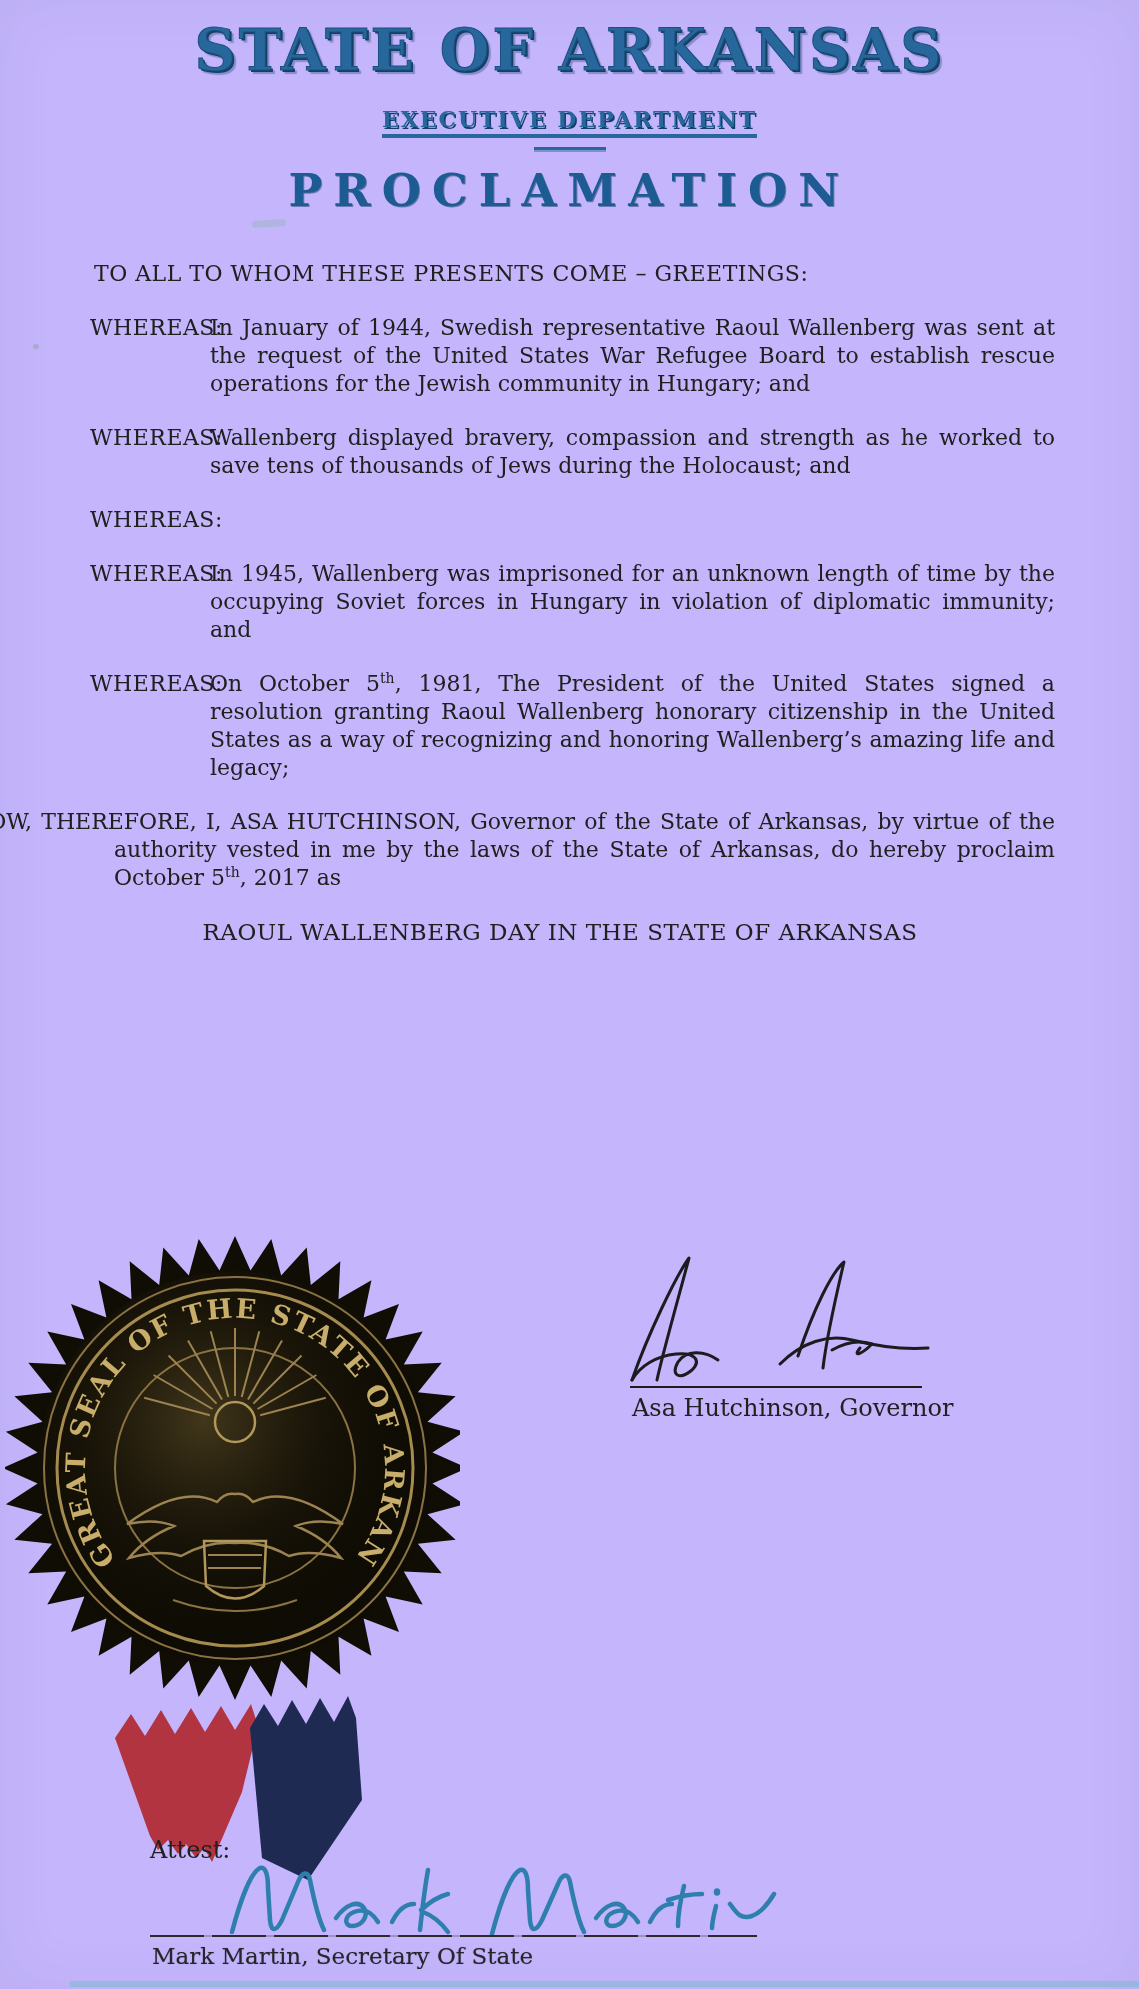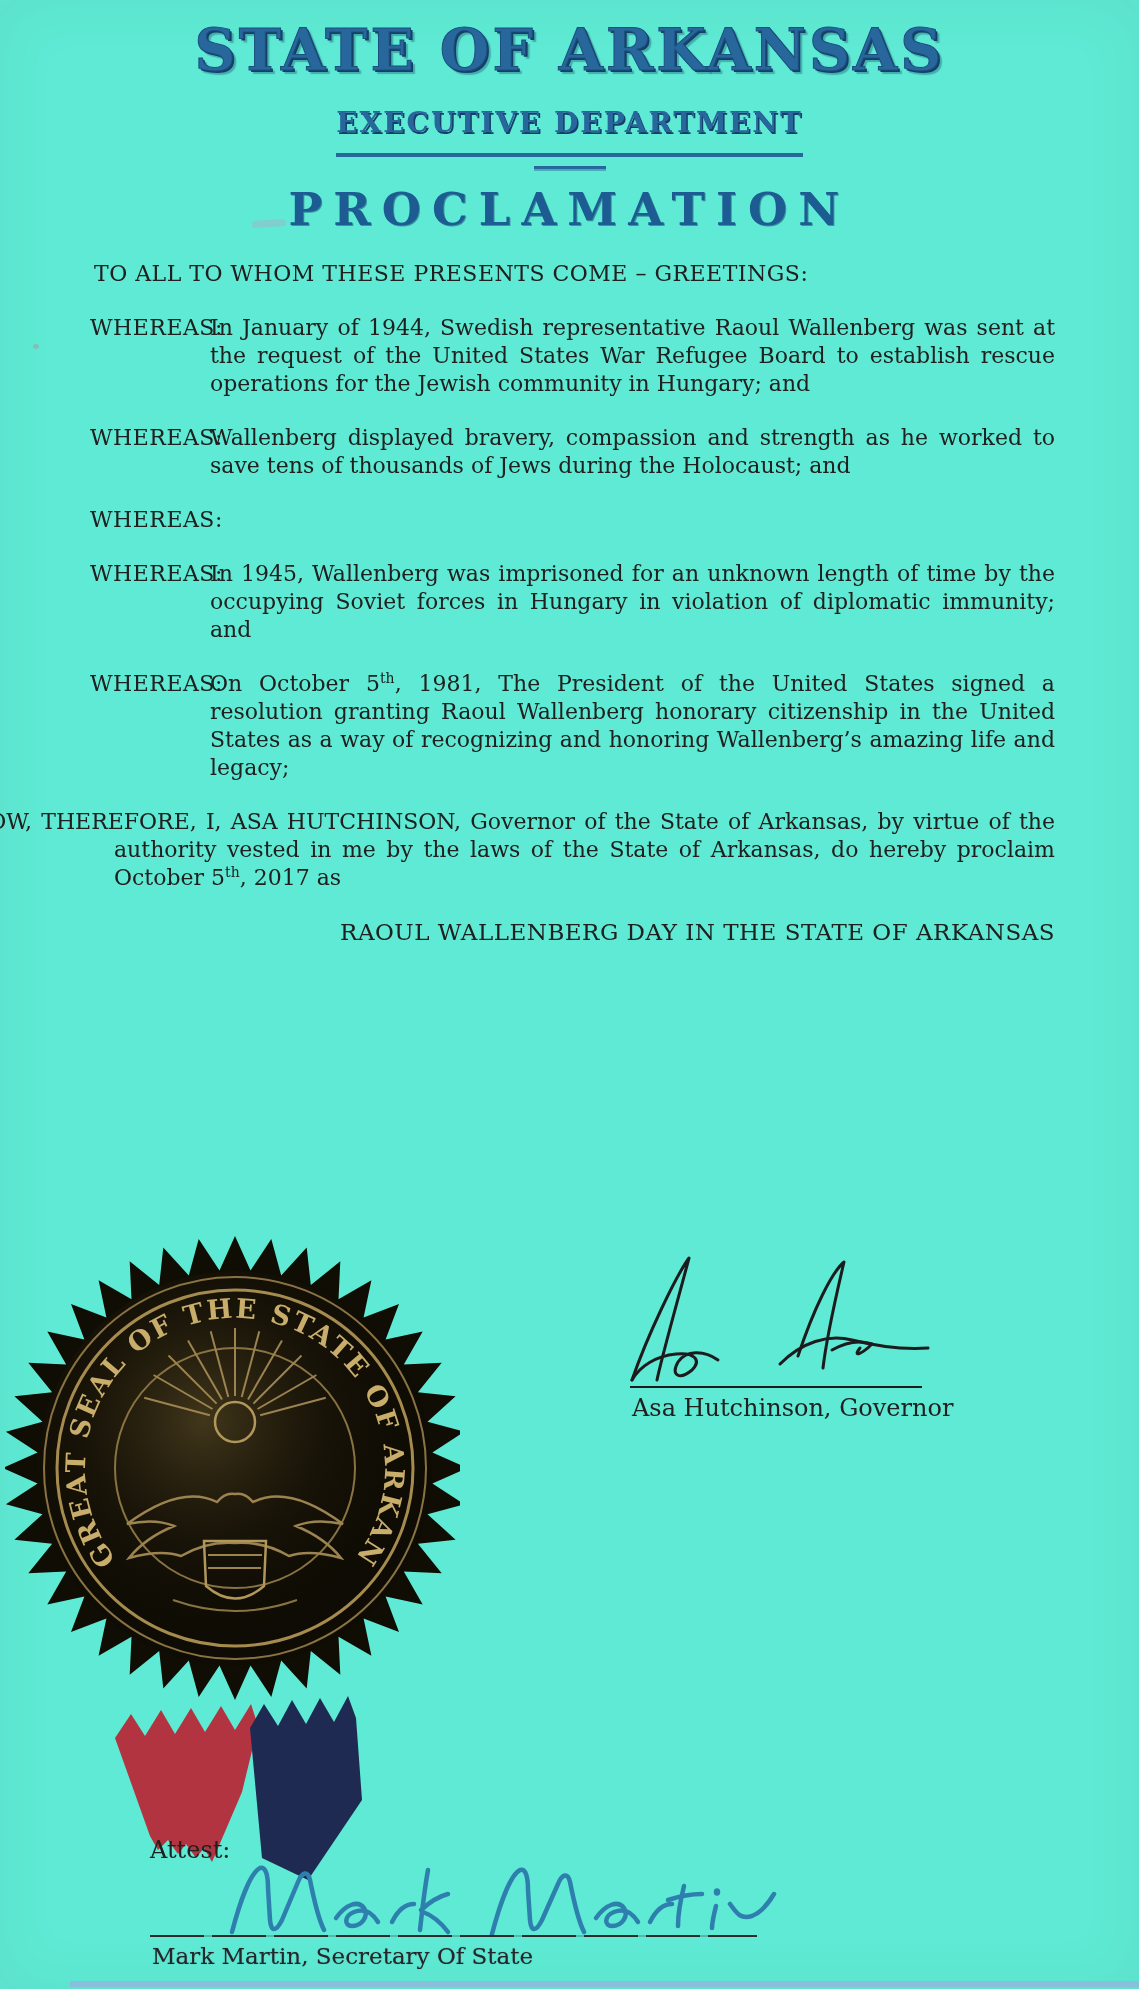--- a/index.html
+++ b/index.html
@@ -1,48 +1,48 @@
 <!DOCTYPE html>
 <html><head>
 <meta charset="utf-8">
 <style>
   html,body{margin:0;padding:0;background:#e8e8e4;}
   .doc{
     position:relative; width:1139px; height:1989px; margin:0 auto;
-    background:#5eead4; overflow:hidden;
+    background:#c4b5fd; overflow:hidden;
     font-family:"DejaVu Serif","Liberation Serif",serif;
     color:#20201f;
     box-shadow:inset 0 0 60px rgba(90,90,80,.07);
   }
   
   .hdr{ text-align:center; padding-top:16px; }
   .state-title{
     margin:0; font-size:57px; font-weight:bold; letter-spacing:3px;
     color:#27679c; text-shadow:2px 2px 0 #143f66, 4px 4px 1px rgba(20,63,102,.35);
     -webkit-text-stroke:1px #1b4f7d;
   }
   .dept-title{
-    display:inline-block; margin:4px 0 0 0; font-size:28px; font-weight:bold; letter-spacing:2px;
+    display:inline-block; margin:4px 0 0 0; font-size:22px; font-weight:bold; letter-spacing:2px;
     color:#27679c; text-shadow:1.5px 1.5px 0 #143f66;
-    border-bottom:4px solid #27679c; padding-bottom:14px;
+    border-bottom:4px solid #27679c; padding-bottom:2px;
   }
   .hdr-rule{ width:72px; height:3px; background:#27679c; margin:9px auto 0 auto; box-shadow:0 2px 0 rgba(39,103,156,.45); }
   .doc-title{
     margin:14px 0 0 0; font-size:45px; font-weight:bold; letter-spacing:11px;
     color:#1c5c92; text-shadow:1px 1px 0 rgba(20,63,102,.5);
   }
   
   .body-text{ position:absolute; left:0; top:244px; width:1139px; font-size:22px; line-height:28px; }
   .greeting{ margin:16px 84px 26px 94px; letter-spacing:.5px; }
   .clause{ display:flex; margin:0 84px 26px 0; }
   .clause .wlabel{ flex:none; width:120px; margin-left:90px; letter-spacing:.5px; }
   .clause .wtext{ flex:1; text-align:justify; margin:0; }
   sup{ font-size:14px; line-height:0; }
   .hang{ margin:0 84px 26px 0; padding-left:114px; text-indent:-145px; text-align:justify; }
-  .day-title{ margin:2px 84px 28px 65px; text-align:right; font-size:23px; letter-spacing:.5px; }
+  .day-title{ margin:2px 84px 28px 65px; text-align:center; font-size:23px; letter-spacing:.5px; }
   .closing{ margin:0 84px 26px 210px; text-align:justify; }
   
   .smudge{ position:absolute; left:252px; top:220px; width:34px; height:7px; background:#9db6c9; opacity:.55; border-radius:4px; transform:rotate(-3deg); }
   .speck{ position:absolute; left:33px; top:344px; width:6px; height:5px; background:#9aa4ad; opacity:.6; border-radius:50%; }
   .bottom-strip{ position:absolute; left:70px; top:1981px; width:1069px; height:6px; background:#8fb9dd; opacity:.85; }
   
   .seal-svg{ position:absolute; left:5px; top:1224px; width:455px; height:492px; }
   .ribbons-svg{ position:absolute; left:90px; top:1685px; width:300px; height:220px; }
   .gov-sig-svg{ position:absolute; left:480px; top:1238px; width:460px; height:155px; }
   .gov-sig-line{ position:absolute; left:630px; top:1386px; width:292px; height:2px; background:#1c1c1c; }

